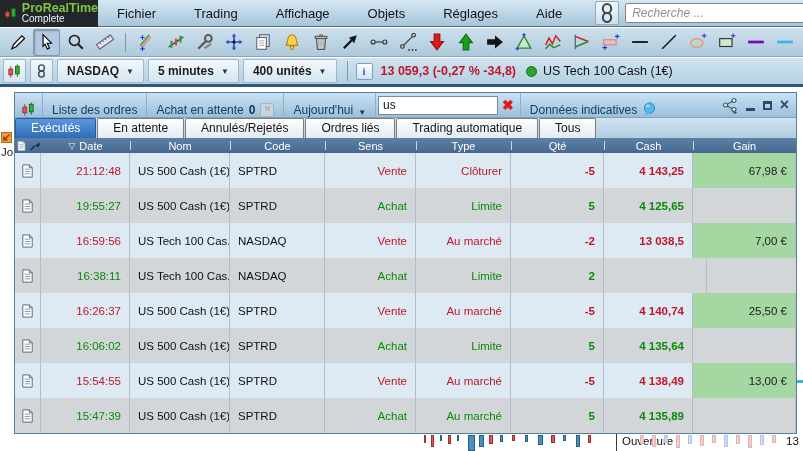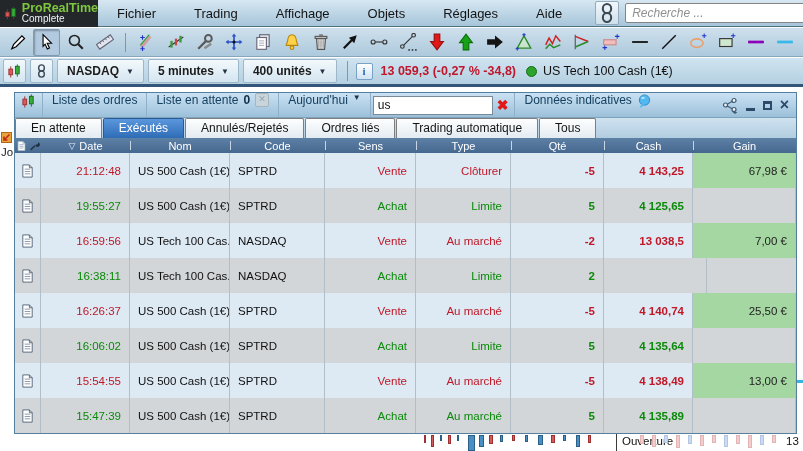--- a/index.html
+++ b/index.html
@@ -65,21 +65,21 @@
   .bg-bottom .vline{position:absolute;left:616px;top:0;width:1px;height:17px;background:#3a3a3a;}
   .bg-bottom .olabel{position:absolute;left:622px;top:1px;font-size:11.5px;color:#111;}
   .bg-bottom .rnum{position:absolute;left:786px;top:1px;font-size:11.5px;color:#111;}
   .candle{position:absolute;top:1px;}
 
   
   .window{position:absolute;left:14px;top:92px;width:783px;height:342px;box-sizing:border-box;
     border:1px solid #557f9f;background:#fff;}
   .titlebar{height:25px;background:linear-gradient(#cae1f3,#9cc0da);display:flex;align-items:stretch;
     border-bottom:1px solid #7fa3bd;box-sizing:border-box;}
-  .tseg{display:flex;align-items:flex-start;padding:0 9px;border-right:1px solid #8fb0c8;
+  .tseg{display:flex;align-items:flex-end;padding:0 9px;border-right:1px solid #8fb0c8;
     font-size:12px;color:#15405f;gap:5px;white-space:nowrap;}
   .tseg svg{width:15px;height:16px;}
   .pcount{font-weight:bold;color:#10304a;}
   .disx{width:12px;height:12px;border:1px solid #a8b4bc;background:#c9d5dd;color:#9aa6ae;
     font-size:9px;line-height:11px;text-align:center;border-radius:2px;}
   .tsearchseg{display:flex;align-items:center;border-right:1px solid #8fb0c8;padding:0 2px;}
   .tsearch{width:120px;height:19px;background:#fff;border:1px solid #7a8a96;display:flex;
     align-items:center;box-sizing:border-box;}
   .tsearch input{flex:1;border:none;outline:none;font-size:12px;color:#111;padding:0 4px;min-width:0;
     font-family:"Liberation Sans",sans-serif;background:transparent;}
@@ -424,21 +424,21 @@
         <line x1="4" y1="3" x2="4" y2="15" stroke="#993333"></line>
           <rect x="2" y="6" width="4" height="6" fill="#e05858" stroke="#993333"></rect>
         <line x1="11" y1="1" x2="11" y2="14" stroke="#1c6a1c"></line>
           <rect x="9" y="3" width="4" height="8" fill="#35b035" stroke="#1c6a1c"></rect>
       </svg>
     </div>
     <div class="tseg">
       <span>Liste des ordres</span>
     </div>
     <div class="tseg">
-      <span>Liste en attente</span>
+      <span>Achat en attente</span>
       <span class="pcount">0</span>
       <span class="disx">✕</span>
     </div>
     <div class="tseg">
       <span>Aujourd'hui</span>
       <span class="dda">▼</span>
     </div>
     <div class="tsearchseg">
       <div class="tsearch">
         <input value="us" style="">
@@ -461,22 +461,22 @@
         <path d="M5.3 6.7 L10.2 3.8 M5.3 8.4 L10.2 11.2" stroke="#3c5a74" stroke-width="1.1"></path>
         <path d="M10.5 14.5 h5 l-2.5 2 Z" fill="#3c5a74"></path>
       </svg>
       <span class="wmin"></span>
       <span class="wmax"></span>
       <span class="wclose">×</span>
     </div>
   </div>
 
   <div class="tabsrow">
+      <div class="tab active">Exécutés</div>
       <div class="tab">En attente</div>
-      <div class="tab active">Exécutés</div>
       <div class="tab">Annulés/Rejetés</div>
       <div class="tab">Ordres liés</div>
       <div class="tab">Trading automatique</div>
       <div class="tab">Tous</div>
     </div>
 
   <div class="ghead">
     <div class="gh-icons">
       <svg viewBox="0 0 16 16">
         <path d="M3 1.5 h7 l3 3 V14.5 H3 Z" fill="#fff" stroke="#aabccc"></path>

